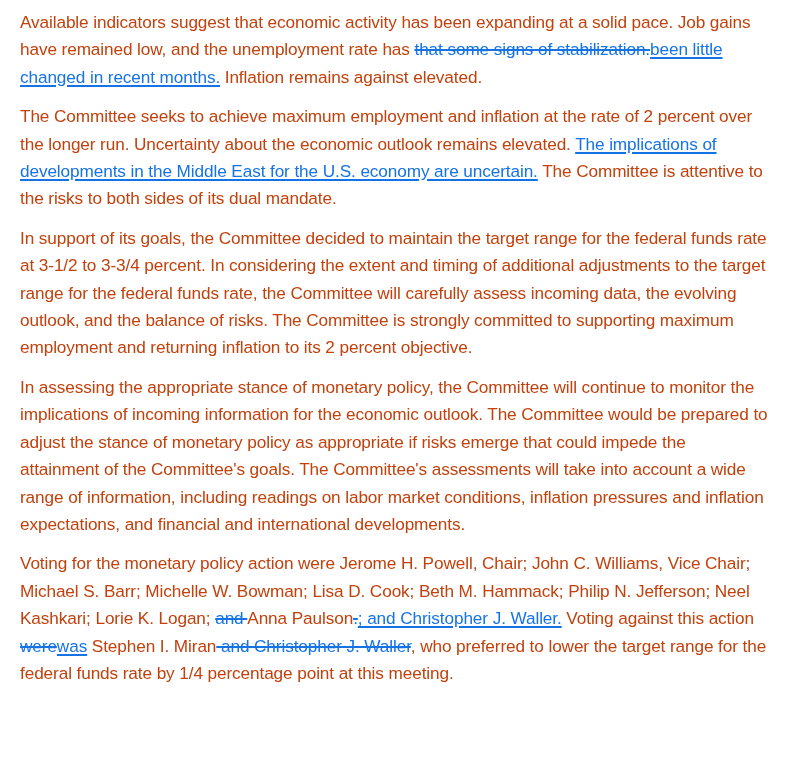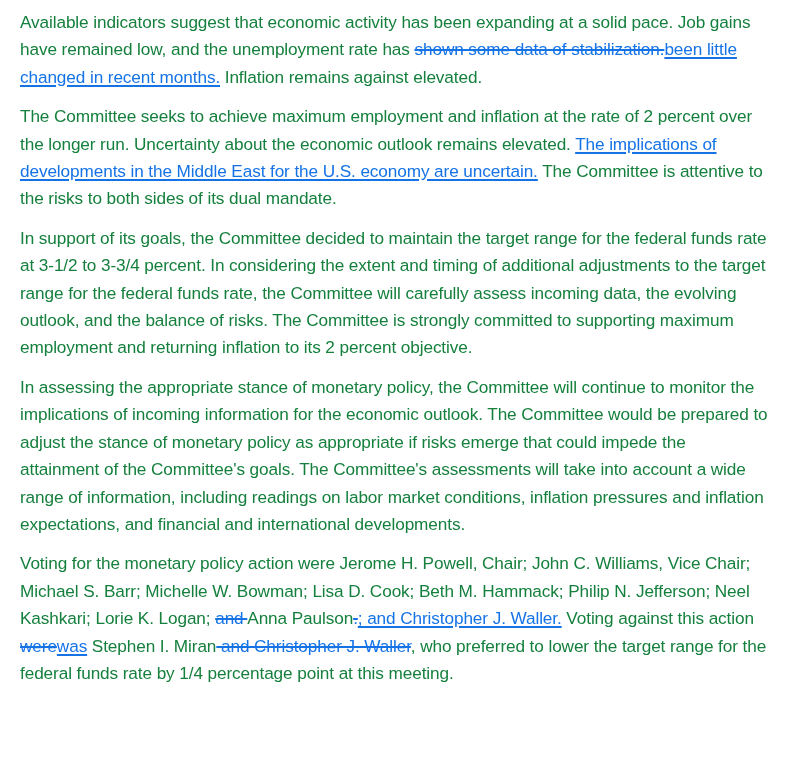--- a/index.html
+++ b/index.html
@@ -34,24 +34,24 @@
     text-decoration-color: #1573e6;
     text-decoration-thickness: 1.5px;
     text-underline-offset: 2px;
   }
   .del {
     color: #1573e6;
     text-decoration: line-through;
     text-decoration-color: #1573e6;
     text-decoration-thickness: 1.5px;
   }
-  .keep { color: #15803d; margin-top: 45px; }
+  .keep { color: #c2410c; margin-top: 45px; }
 </style>
 </head>
 <body>
 
 <div id="doc">
-  <p class="para"><span class="keep">Available indicators suggest that economic activity has been expanding at a solid pace. Job gains have remained low, and the unemployment rate has </span><span class="del">shown some data of stabilization.</span><span class="ins">been little changed in recent months.</span><span class="keep"> Inflation remains against elevated.</span></p>
+  <p class="para"><span class="keep">Available indicators suggest that economic activity has been expanding at a solid pace. Job gains have remained low, and the unemployment rate has </span><span class="del">that some signs of stabilization.</span><span class="ins">been little changed in recent months.</span><span class="keep"> Inflation remains against elevated.</span></p>
   <p class="para"><span class="keep">The Committee seeks to achieve maximum employment and inflation at the rate of 2 percent over the longer run. Uncertainty about the economic outlook remains elevated. </span><span class="ins">The implications of developments in the Middle East for the U.S. economy are uncertain.</span><span class="keep"> The Committee is attentive to the risks to both sides of its dual mandate.</span></p>
   <p class="para"><span class="keep">In support of its goals, the Committee decided to maintain the target range for the federal funds rate at 3-1/2 to 3-3/4 percent. In considering the extent and timing of additional adjustments to the target range for the federal funds rate, the Committee will carefully assess incoming data, the evolving outlook, and the balance of risks. The Committee is strongly committed to supporting maximum employment and returning inflation to its 2 percent objective.</span></p>
   <p class="para"><span class="keep">In assessing the appropriate stance of monetary policy, the Committee will continue to monitor the implications of incoming information for the economic outlook. The Committee would be prepared to adjust the stance of monetary policy as appropriate if risks emerge that could impede the attainment of the Committee's goals. The Committee's assessments will take into account a wide range of information, including readings on labor market conditions, inflation pressures and inflation expectations, and financial and international developments.</span></p>
   <p class="para"><span class="keep">Voting for the monetary policy action were Jerome H. Powell, Chair; John C. Williams, Vice Chair; Michael S. Barr; Michelle W. Bowman; Lisa D. Cook; Beth M. Hammack; Philip N. Jefferson; Neel Kashkari; Lorie K. Logan; </span><span class="del">and </span><span class="keep">Anna Paulson</span><span class="del">.</span><span class="ins">; and Christopher J. Waller.</span><span class="keep"> Voting against this action </span><span class="del">were</span><span class="ins">was</span><span class="keep"> Stephen I. Miran</span><span class="del"> and Christopher J. Waller</span><span class="keep">, who preferred to lower the target range for the federal funds rate by 1/4 percentage point at this meeting.</span></p>
 </div>
 
 </body></html>

